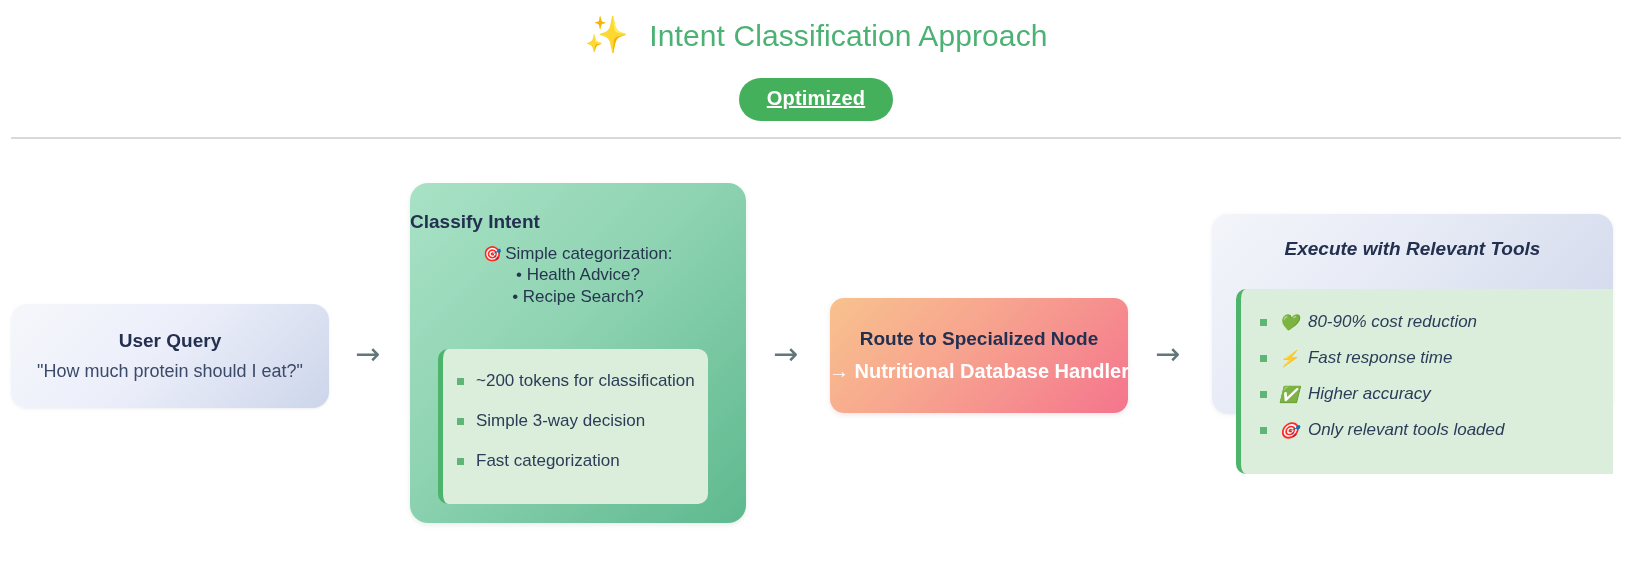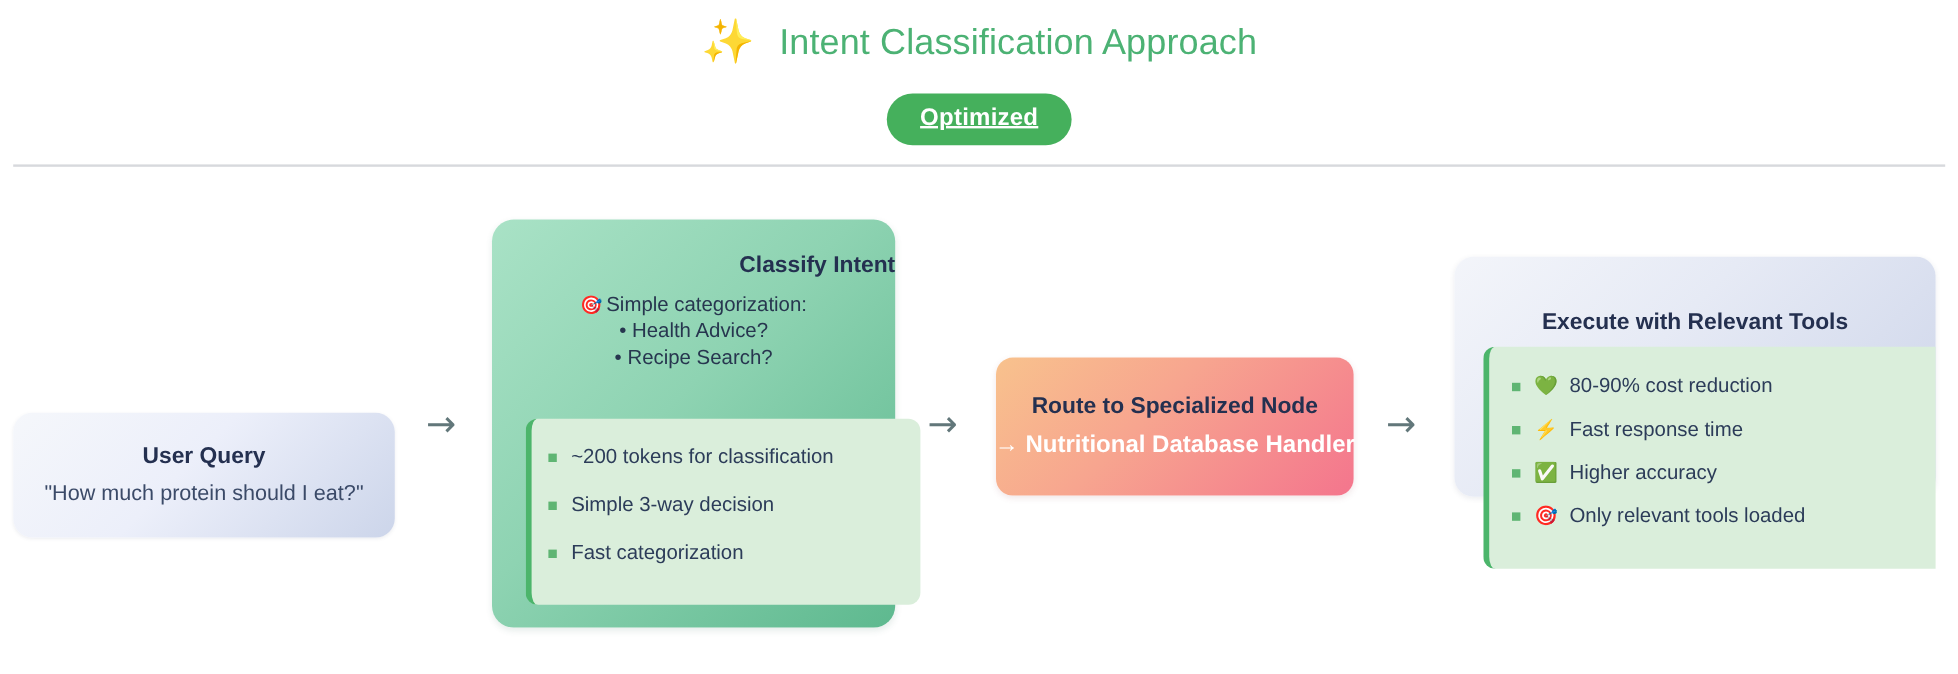--- a/index.html
+++ b/index.html
@@ -90,21 +90,20 @@
     width: 318px;
     height: 104px;
     border-radius: 16px;
     background: linear-gradient(135deg, #f5f7fb 0%, #eceffa 45%, #ccd5ea 100%);
     box-shadow: 0 1px 3px rgba(80,90,120,0.10);
     display: flex;
     flex-direction: column;
     align-items: center;
     justify-content: center;
     gap: 9px;
-    margin-top: 40px;
   }
   .node-user .n-title {
     font-size: 19px;
     font-weight: bold;
     color: #243050;
   }
   .node-user .n-sub {
     font-size: 18px;
     font-weight: 400;
     color: #3b4a68;
@@ -115,40 +114,40 @@
     left: 410px;
     top: 45px;
     width: 336px;
     height: 340px;
     border-radius: 18px;
     background: linear-gradient(135deg, #a9e2c6 0%, #8ed3b2 45%, #5eb98f 100%);
     box-shadow: 0 2px 5px rgba(60,110,90,0.12);
     padding-top: 28px;
   }
   .node-classify .n-title {
-    text-align: right;
+    text-align: left;
     font-size: 19px;
     font-weight: bold;
     color: #243050;
     margin-bottom: 10px;
   }
   .cat-line {
     text-align: center;
     font-size: 17px;
     color: #27364f;
     line-height: 21.4px;
     white-space: nowrap;
   }
   .cat-line .emoji { font-size: 15px; margin-right: 3px; }
 
   .inner-box {
     position: absolute;
     left: 28px;
     top: 166px;
-    width: 329px;
+    width: 270px;
     height: 155px;
     background: #daeedb;
     border-left: 5px solid #4cb56b;
     border-radius: 10px;
     box-sizing: border-box;
     padding: 22px 10px 0 14px;
   }
   .bullet-item {
     display: flex;
     align-items: center;
@@ -202,22 +201,23 @@
 
   
   .node-execute {
     left: 1212px;
     top: 76px;
     width: 401px;
     height: 200px;
     border-radius: 16px;
     background: linear-gradient(135deg, #f3f5fa 0%, #e6eaf5 40%, #ccd4e9 100%);
     box-shadow: 0 1px 4px rgba(80,90,120,0.10);
-    padding-top: 44px;
+    padding-top: 24px;
     box-sizing: border-box;
+    font-style: italic;
   }
   .node-execute .n-title {
     text-align: center;
     font-size: 19px;
     font-weight: bold;
     color: #243050;
     margin-bottom: 17px;
   }
   .exec-inner {
     position: absolute;

